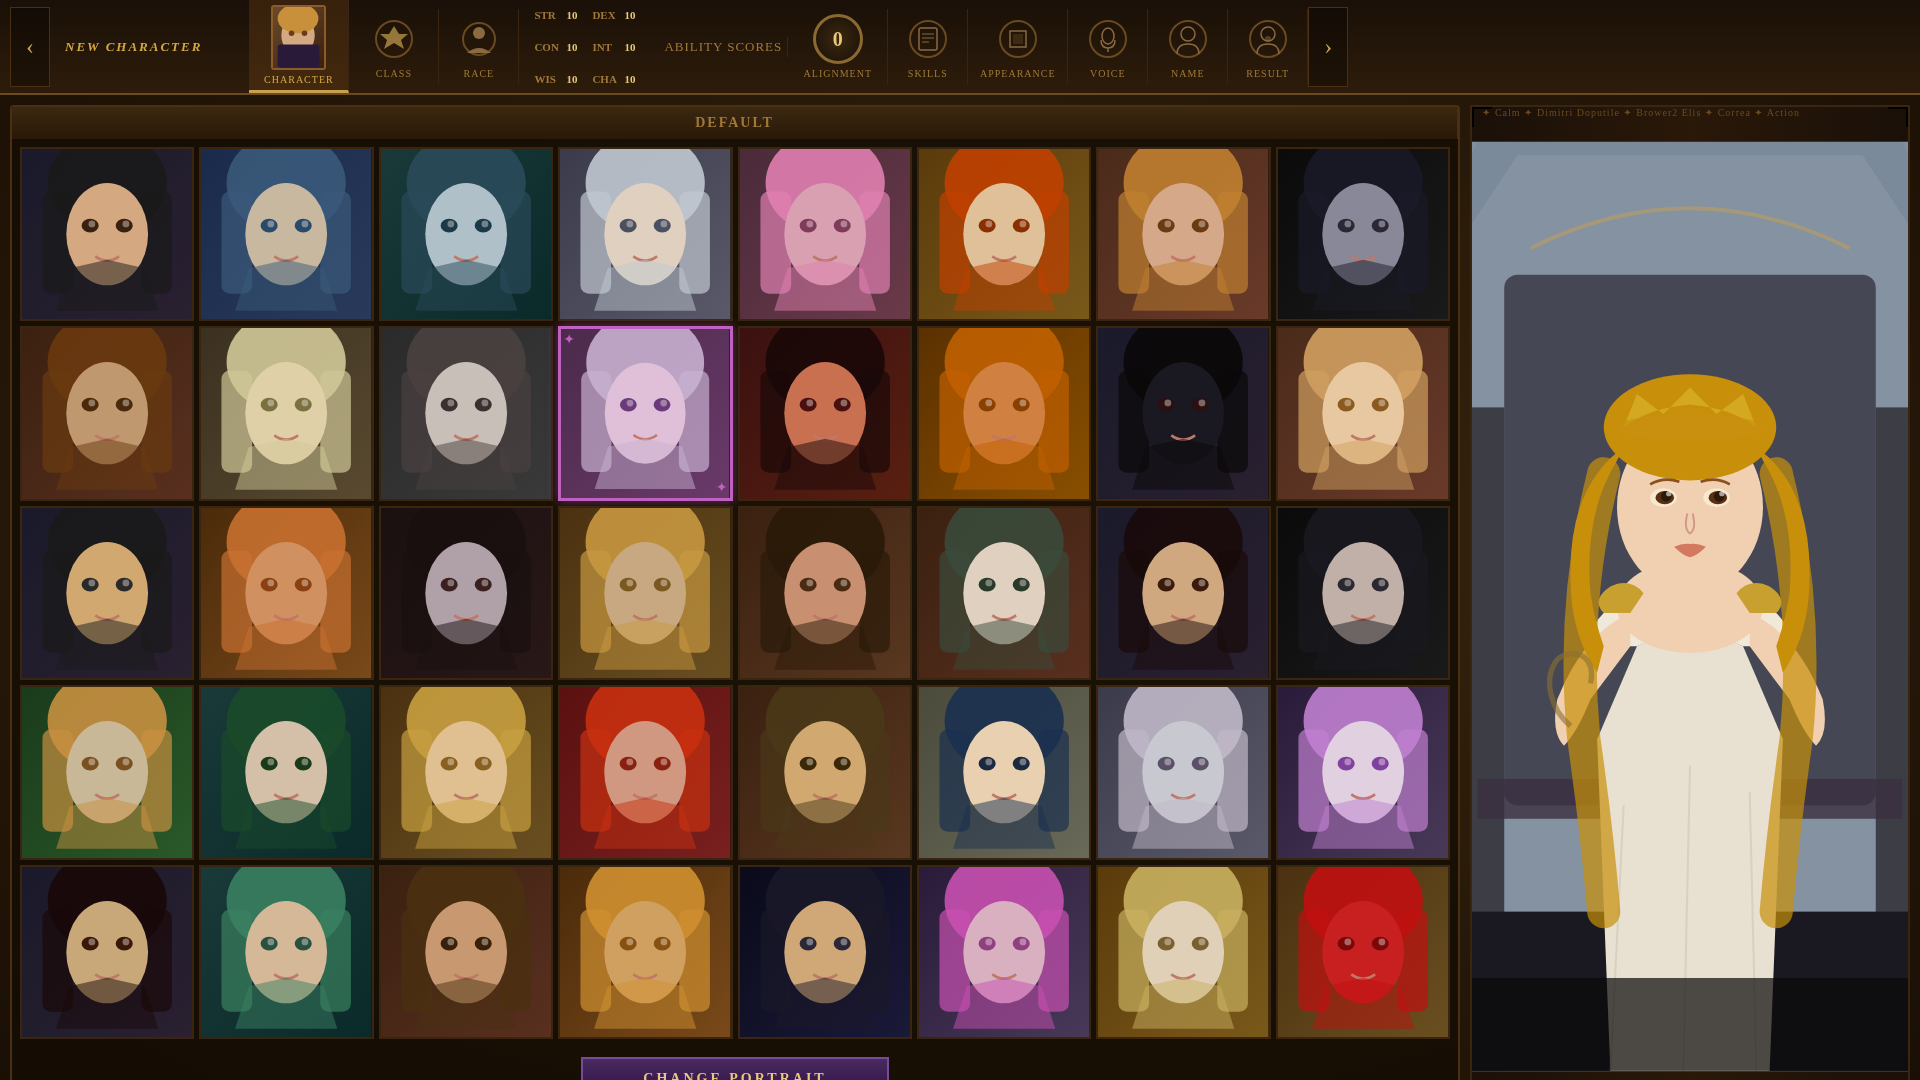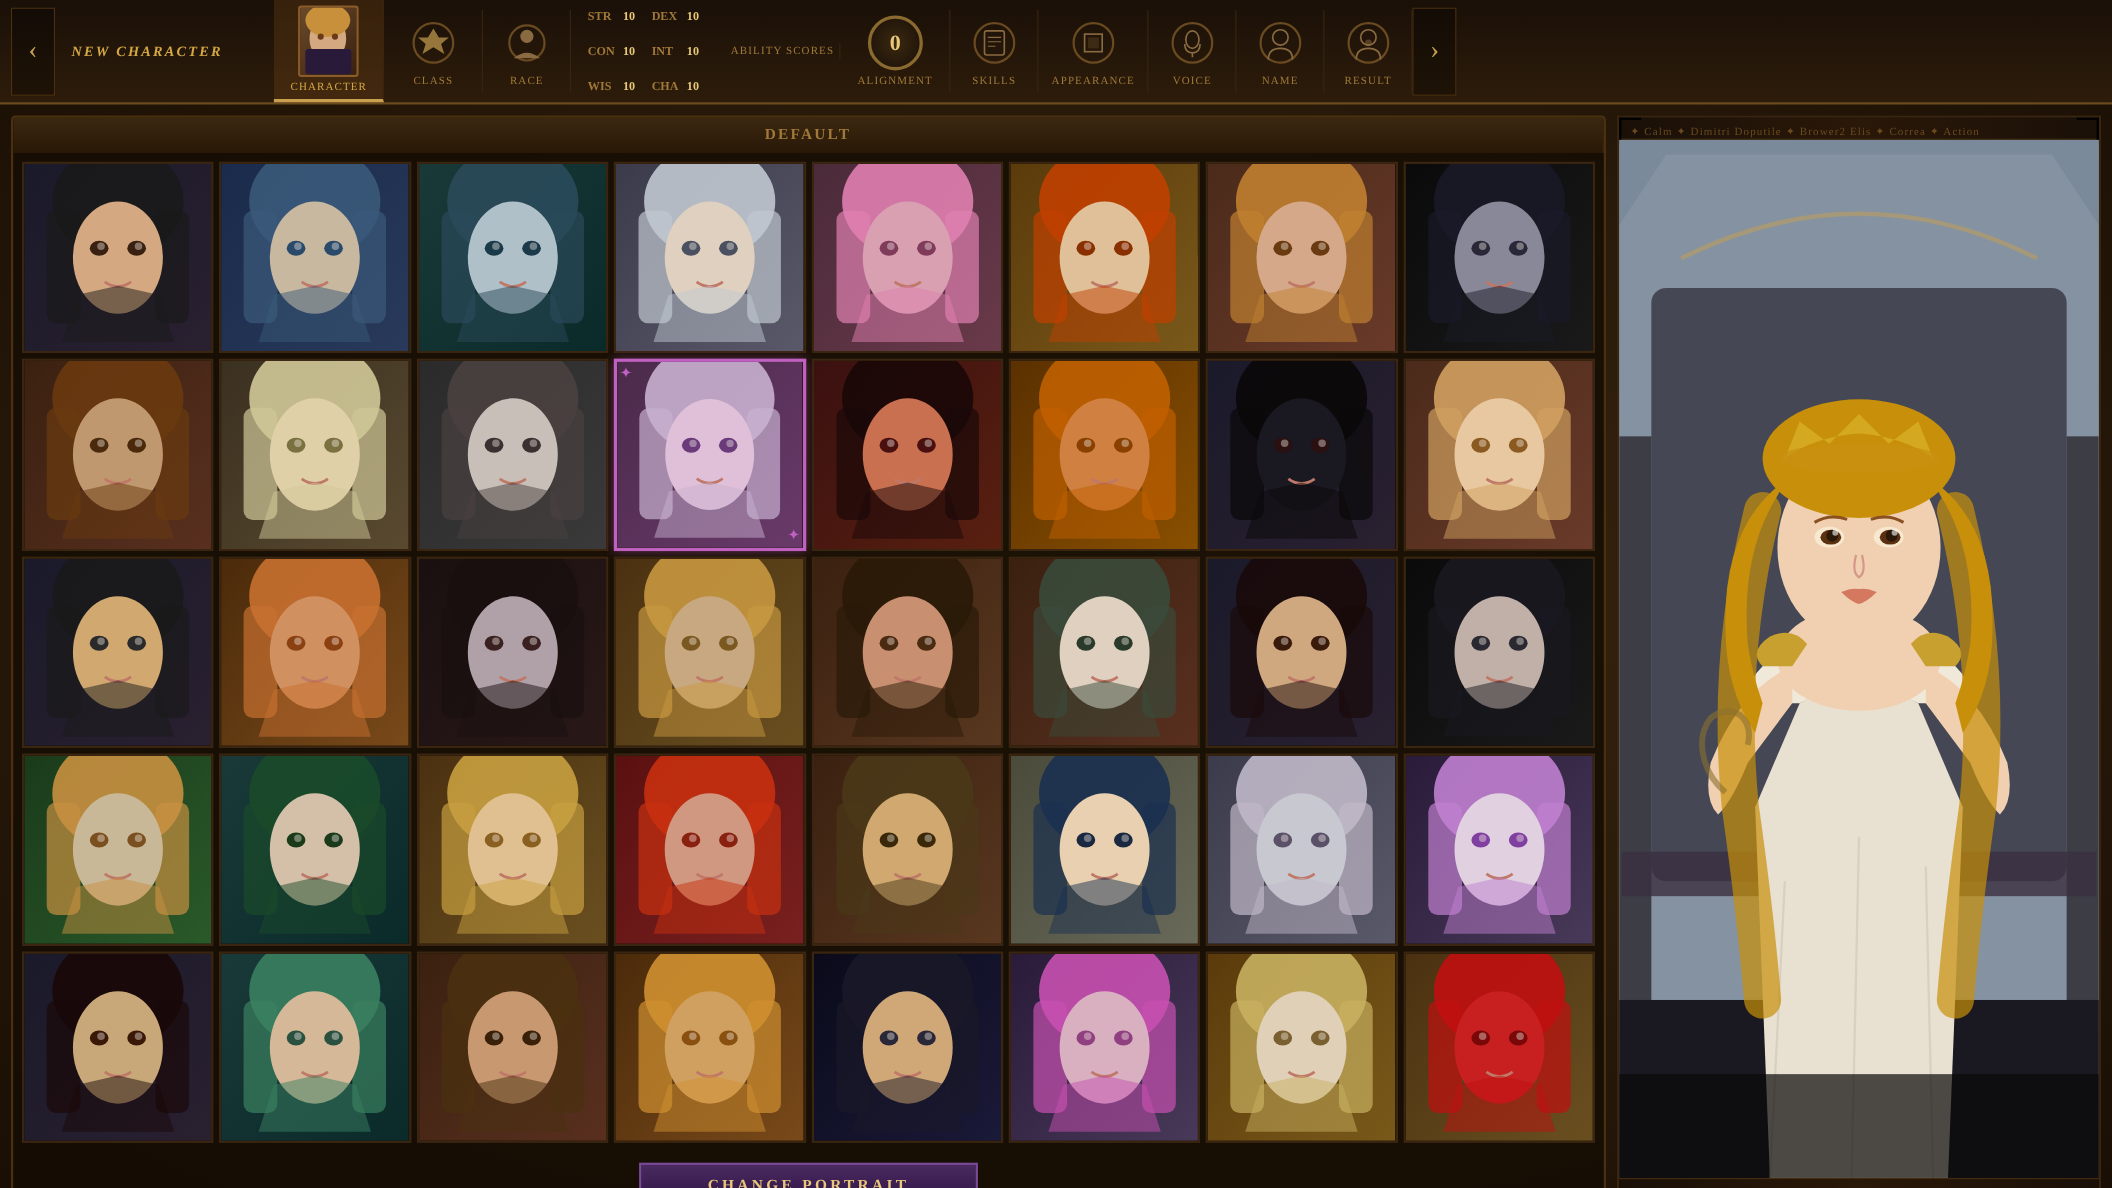--- a/index.html
+++ b/index.html
@@ -281,25 +281,25 @@
     .right-panel {
       width: 440px;
       display: flex;
       flex-direction: column;
       background: #0a0805;
       border: 2px solid #3a2510;
       position: relative;
     }
 
     .right-panel-header {
-      height: 20px;
+      height: 35px;
       background: linear-gradient(90deg, #1a1008, #2a1808, #1a1008);
       border-bottom: 1px solid #4a3010;
       display: flex;
-      align-items: flex-end;
+      align-items: flex-start;
       padding: 0 10px;
       gap: 5px;
       overflow: hidden;
     }
 
     .right-panel-header-text {
       color: #6a4a20;
       font-size: 10px;
       letter-spacing: 1px;
     }
@@ -460,21 +460,21 @@
           <span class="ability-value">10</span>
         </div>
         <div class="ability-item">
           <span class="ability-label">CHA</span>
           <span class="ability-value">10</span>
         </div>
       </div>
     </div>
 
     <div class="nav-tab" style="min-width:70px; padding: 2px 5px;">
-      <span class="nav-tab-label" style="font-size:10px; text-align:left;">ABILITY SCORES</span>
+      <span class="nav-tab-label" style="font-size:13px; text-align:left;">ABILITY SCORES</span>
     </div>
 
     <div class="nav-tab" style="min-width:100px;">
       <div class="alignment-circle">
         <span>0</span>
       </div>
       <span class="nav-tab-label">ALIGNMENT</span>
     </div>
 
     <div class="nav-tab" style="min-width:80px;justify-content:space-between;">

